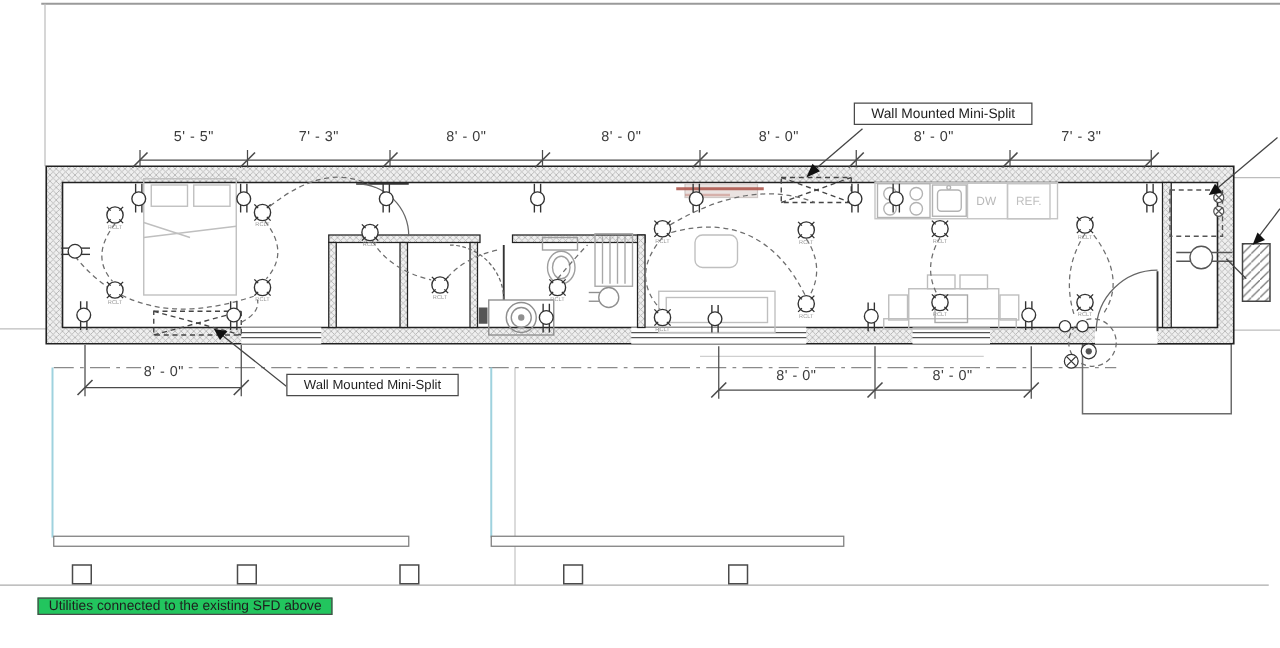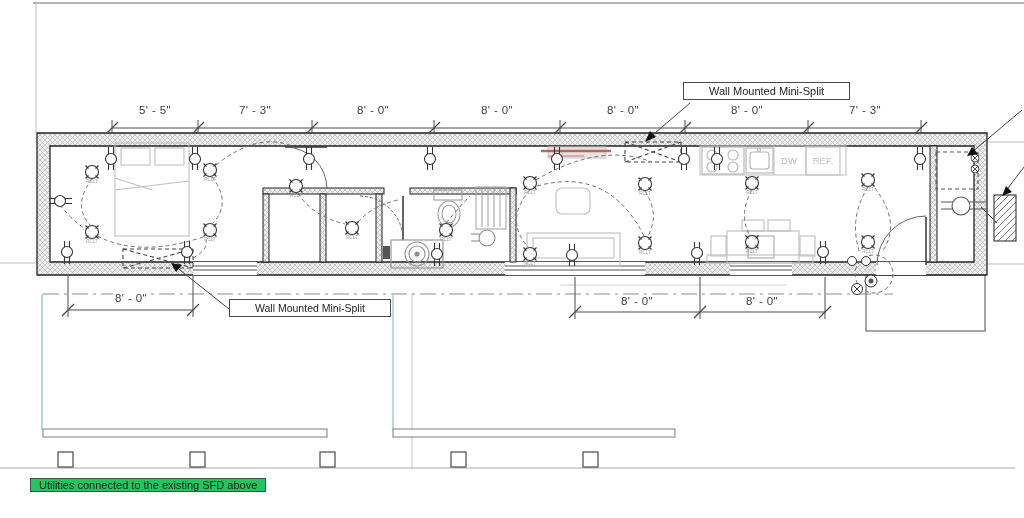--- a/index.html
+++ b/index.html
@@ -2,21 +2,21 @@
 <html><head>
 <meta charset="utf-8">
 <style>
   html,body{margin:0;padding:0;background:#fff;}
   #stage{position:relative;width:1024px;height:518px;background:#fff;overflow:hidden;
          font-family:"Liberation Sans",sans-serif;}
   svg{position:absolute;left:0;top:0;}
   .dim{position:absolute;transform:translateX(-50%);font-size:11.5px;color:#3c3c3c;
        letter-spacing:.4px;white-space:nowrap;background:#fff;padding:0 2px;}
   .callout{position:absolute;border:1px solid #4a4a4a;background:#fff;color:#1e1e1e;
-       font-size:11px;padding:2px 25px;white-space:nowrap;}
+       font-size:11px;padding:2px 13px;white-space:nowrap;}
   .note{position:absolute;border:1px solid #4a4a4a;background:#22c55e;color:#1e1e1e;
        font-size:11px;padding:0 8px;white-space:nowrap;}
 </style>
 </head>
 <body>
 
 <div id="stage">
 
 <svg width="1024" height="518" viewBox="0 0 1024 518">
   <defs>

